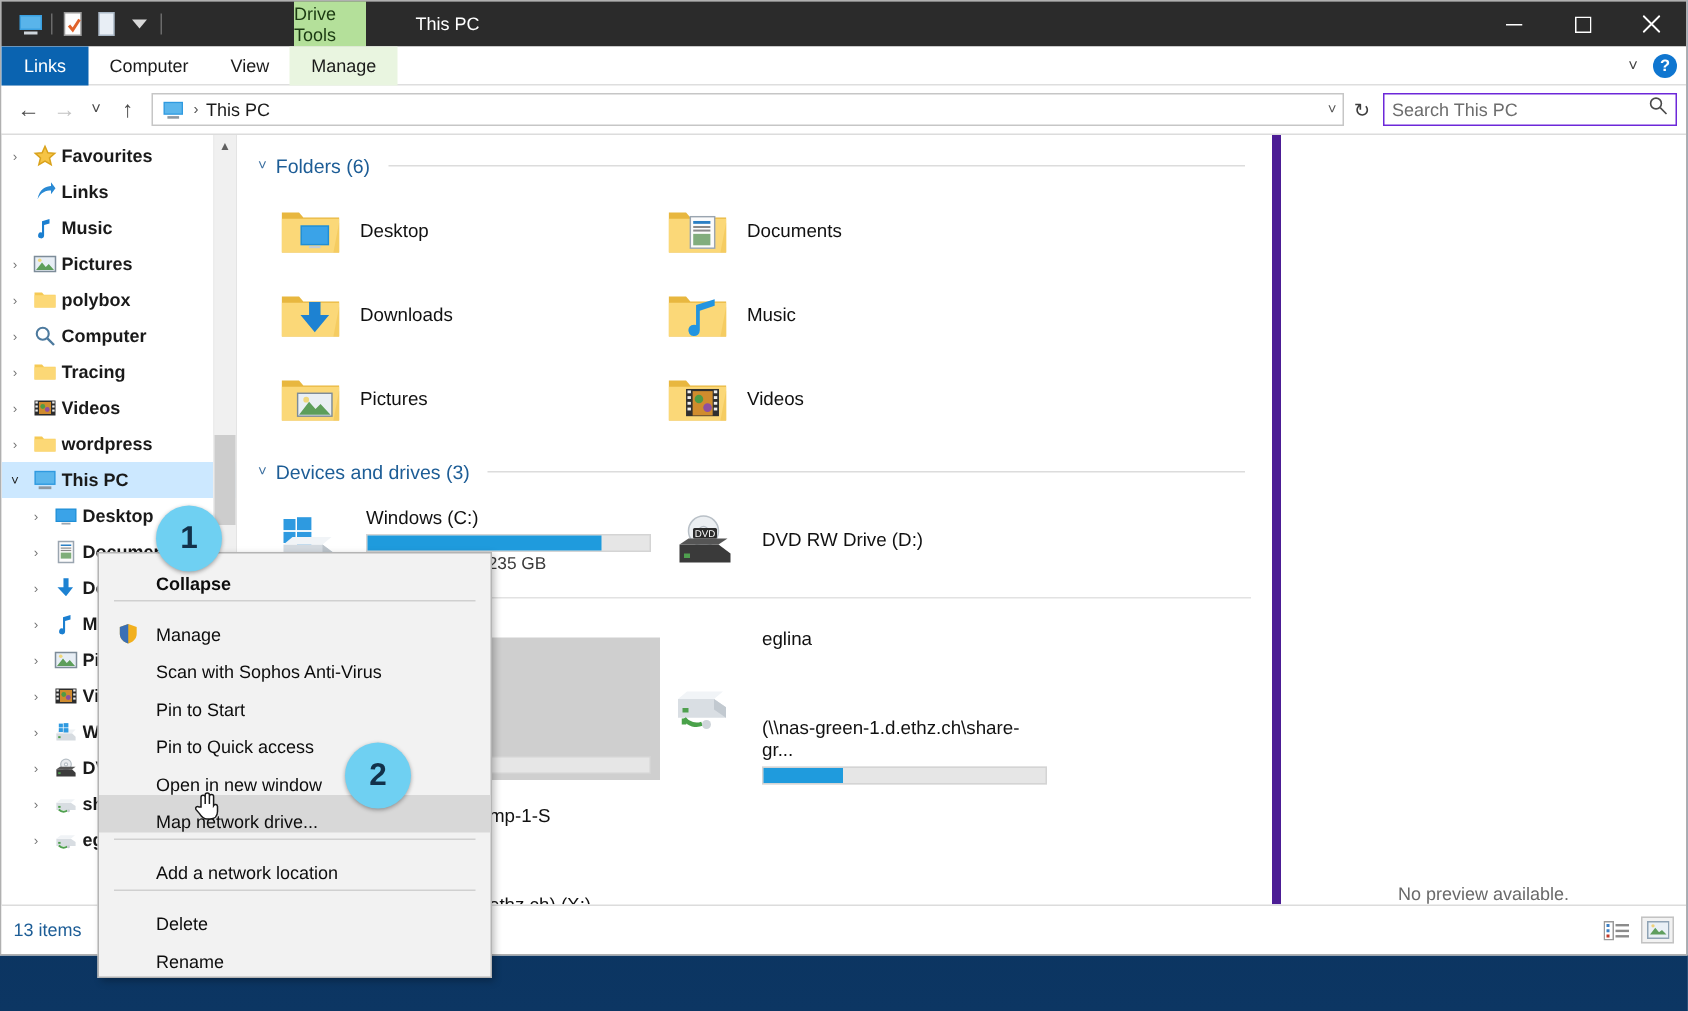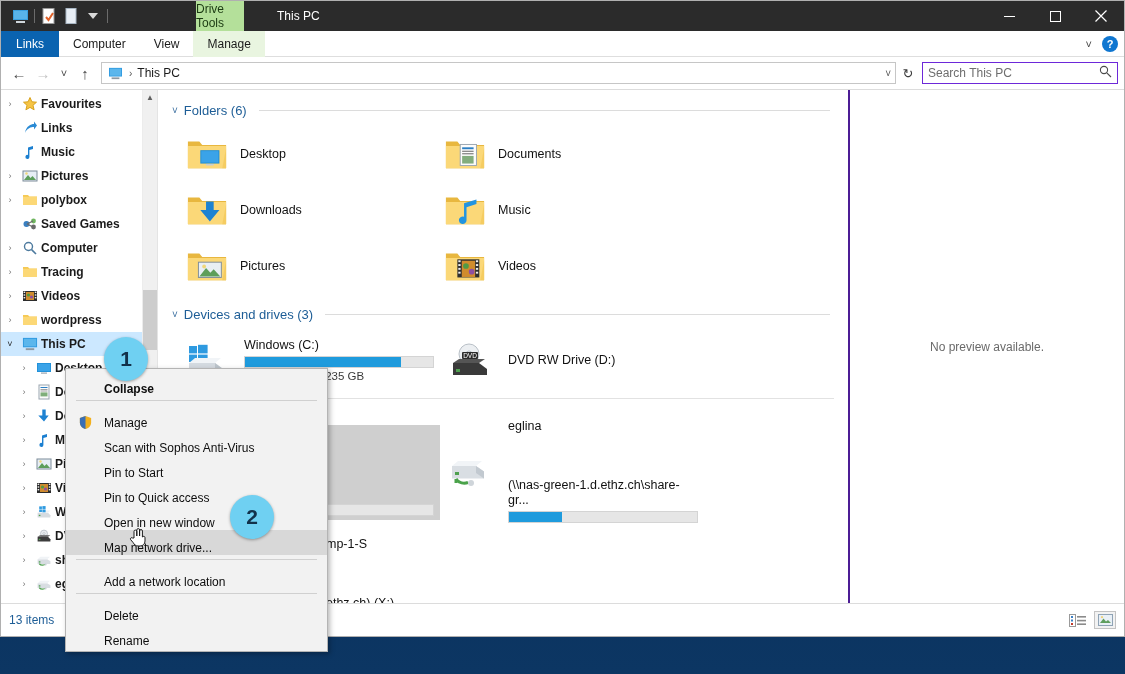--- a/index.html
+++ b/index.html
@@ -171,22 +171,22 @@
   .drive .dname2 { font-size: 12.5px; color: #111; line-height: 15px; margin-top: 44px; }
   .bar {
     width: 190px; height: 12px; background: #e6e6e6; border: 1px solid #d4d4d4;
     margin: 3px 0 2px 0; position: relative;
   }
   .bar > i { display: block; height: 100%; background: #1f9bdd; }
   .dsub { font-size: 11.5px; color: #3a3a3a; }
 
   
   .preview {
-    width: 276px; flex: 0 0 276px; background: #fff; border-left: 2px solid #4c1d95;
-    display: flex; align-items: center; justify-content: center;
+    width: 276px; flex: 0 0 276px; background: #fff; border-left: 6px solid #4c1d95;
+    display: flex; align-items: flex-end; justify-content: center;
   }
   .preview .ptext { font-size: 12px; color: #6a6a6a; }
 
   
   .statusbar {
     height: 26px; flex: 0 0 26px; border-top: 1px solid #dcdcdc; background: #fff;
     display: flex; align-items: center; padding: 16px 8px; position: relative;
   }
   .statusbar .scount { font-size: 12px; color: #1d5d96; }
   .viewbtns { position: absolute; right: 8px; display: flex; gap: 6px; align-items: center; }
@@ -377,32 +377,20 @@
           </div>
           <div class="tnode">
             <span class="tchev">›</span>
             <span class="ticon">
               <svg width="16" height="16" viewBox="0 0 16 16">
                 <path d="M1 3 h5 l1.3 1.5 H15 V13 H1 Z" fill="#f5c954"></path>
                 <path d="M1 4.8 h14 V13 H1 Z" fill="#fcd876"></path>
               </svg>
             </span>
             <span class="tlabel">polybox</span>
-          </div>
-          <div class="tnode">
-            <span class="tchev"></span>
-            <span class="ticon">
-              <svg width="16" height="16" viewBox="0 0 16 16">
-                <circle cx="4.5" cy="8" r="3" fill="#3a7fc0"></circle>
-                <circle cx="11.5" cy="5" r="2.4" fill="#6fb55e"></circle>
-                <circle cx="11.5" cy="11" r="2.4" fill="#6a6a6a"></circle>
-                <path d="M5 8 L11 5 M5 8 L11 11" stroke="#6a6a6a" stroke-width="1.3"></path>
-              </svg>
-            </span>
-            <span class="tlabel">Saved Games</span>
           </div>
           <div class="tnode">
             <span class="tchev">›</span>
             <span class="ticon">
               <svg width="16" height="16" viewBox="0 0 16 16">
                 <circle cx="6.5" cy="6.5" r="4" fill="none" stroke="#4d7a9e" stroke-width="1.4"></circle>
                 <path d="M9.6 9.6 L14 14" stroke="#4d7a9e" stroke-width="1.6"></path>
               </svg>
             </span>
             <span class="tlabel">Computer</span>

